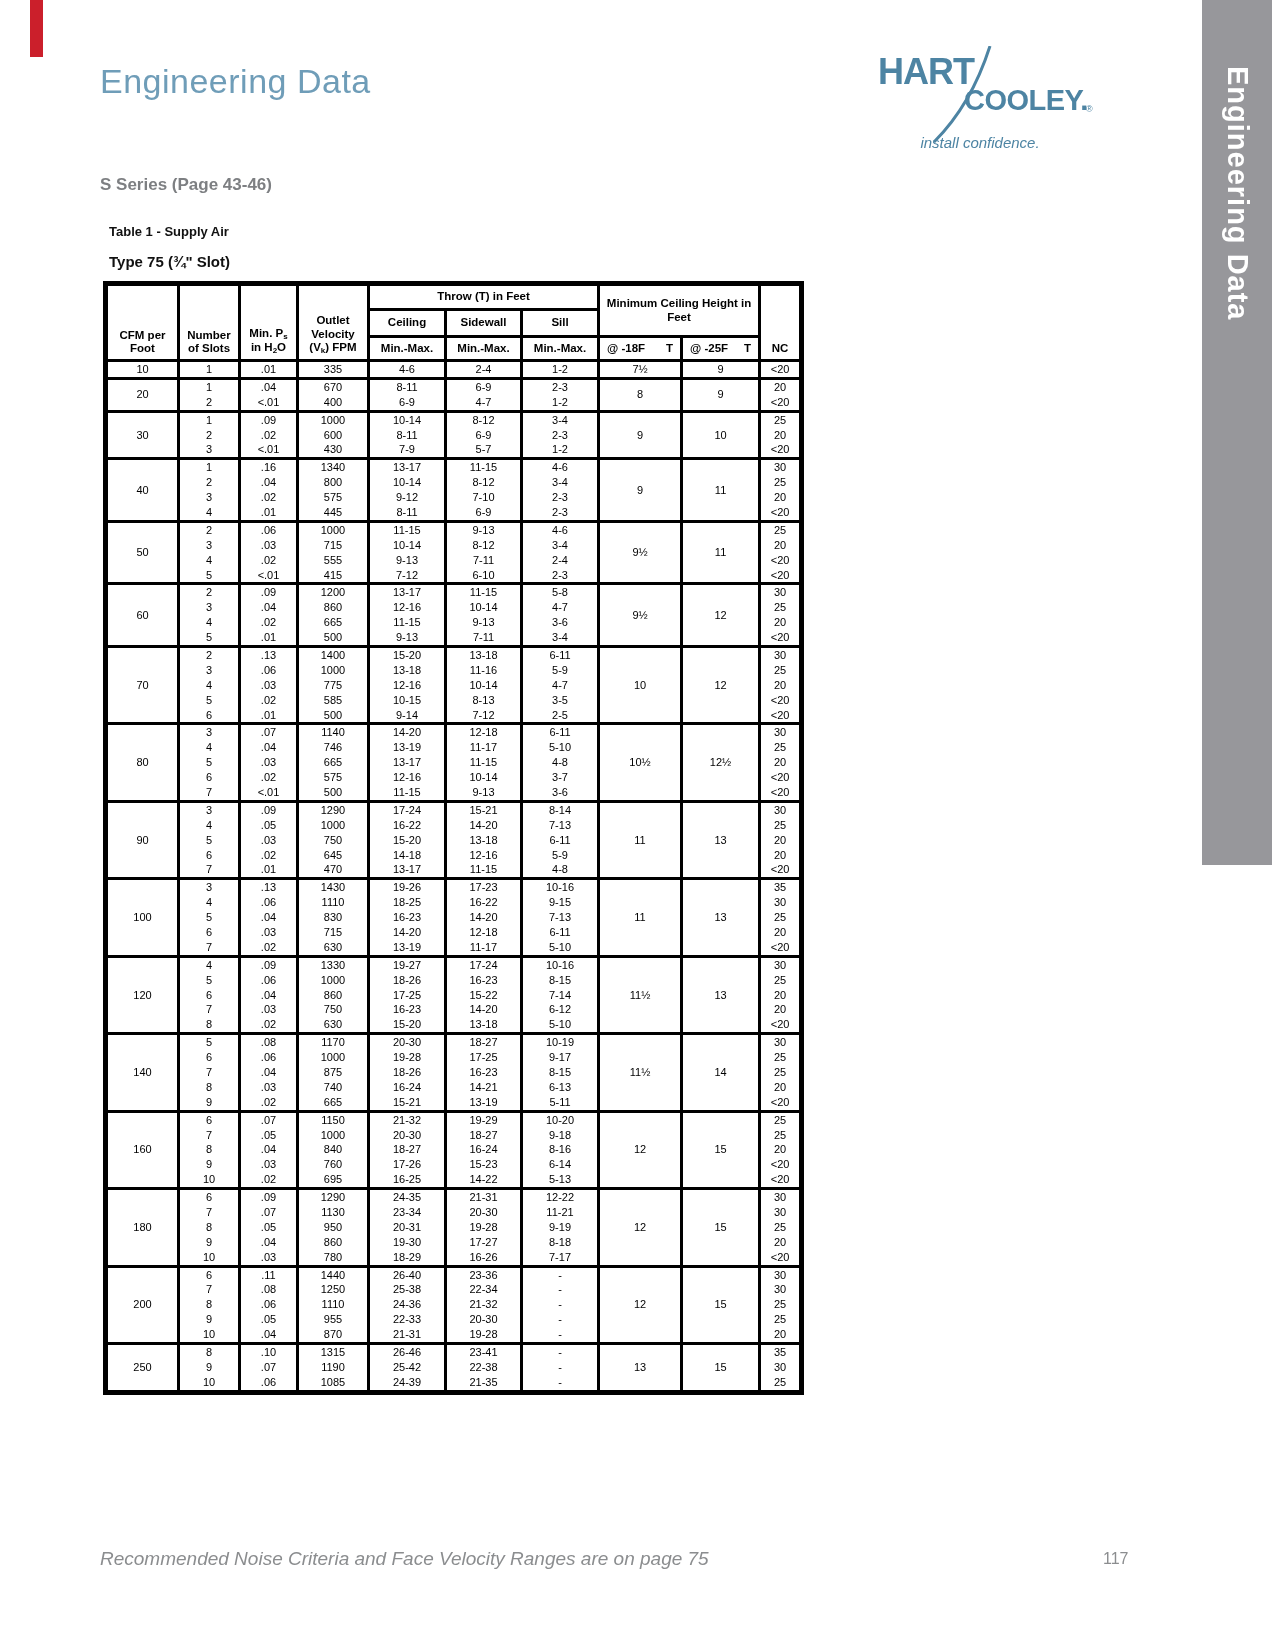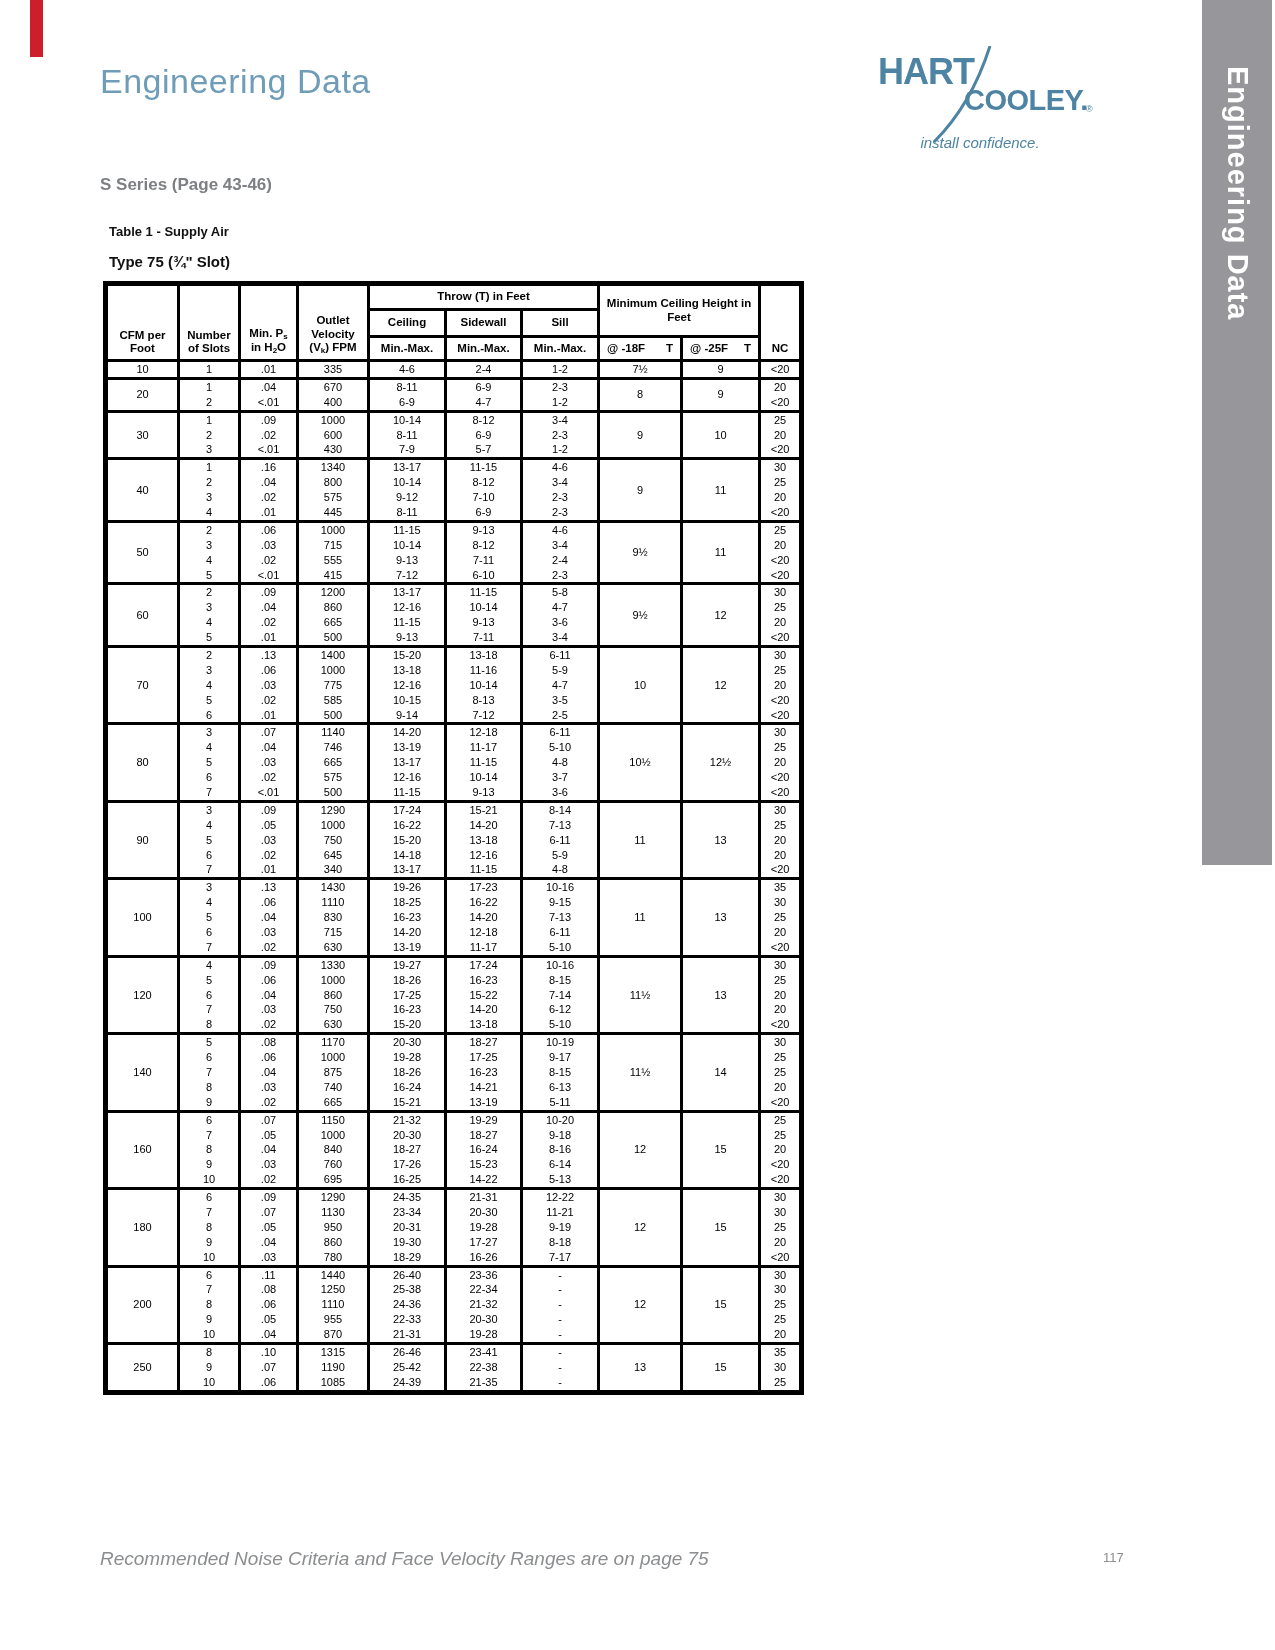--- a/index.html
+++ b/index.html
@@ -47,21 +47,21 @@
     text-align:center; vertical-align:middle; background:#fff;
   }
   .datatable tr.group-first td { border-top:3px solid #000; }
   th.v-bottom { vertical-align:bottom; padding-bottom:4px; }
   .hdr-flex { display:flex; justify-content:space-between; padding:0 5px; }
   .sub { font-size:8px; vertical-align:-2px; }
   .hdr-row1 { height:26px; } .hdr-row2 { height:27px; } .hdr-row3 { height:24px; }
 
   
   .footer-note { left:100px; top:1548px; font-size:19px; font-style:italic; color:#8b8d8f; }
-  .page-number { left:1103px; top:1550px; font-size:13px; color:#8b8d8f; }
+  .page-number { left:1103px; top:1550px; font-size:16px; color:#8b8d8f; }
 </style>
 </head>
 <body>
 
 <div class="abs red-stripe"></div>
 
 <div class="abs page-title">Engineering Data</div>
 
 <div class="abs logo-box">
   <svg width="225" height="100" viewBox="0 0 225 100">
@@ -447,21 +447,21 @@
           <td>.02</td>
           <td>645</td>
           <td>14-18</td>
           <td>12-16</td>
           <td>5-9</td>
           <td>20</td>
         </tr>
         <tr>
           <td>7</td>
           <td>.01</td>
-          <td>340</td>
+          <td>470</td>
           <td>13-17</td>
           <td>11-15</td>
           <td>4-8</td>
           <td>&lt;20</td>
         </tr>
         <tr class="group-first">
           <td rowspan="5">100</td>
           <td>3</td>
           <td>.13</td>
           <td>1430</td>

